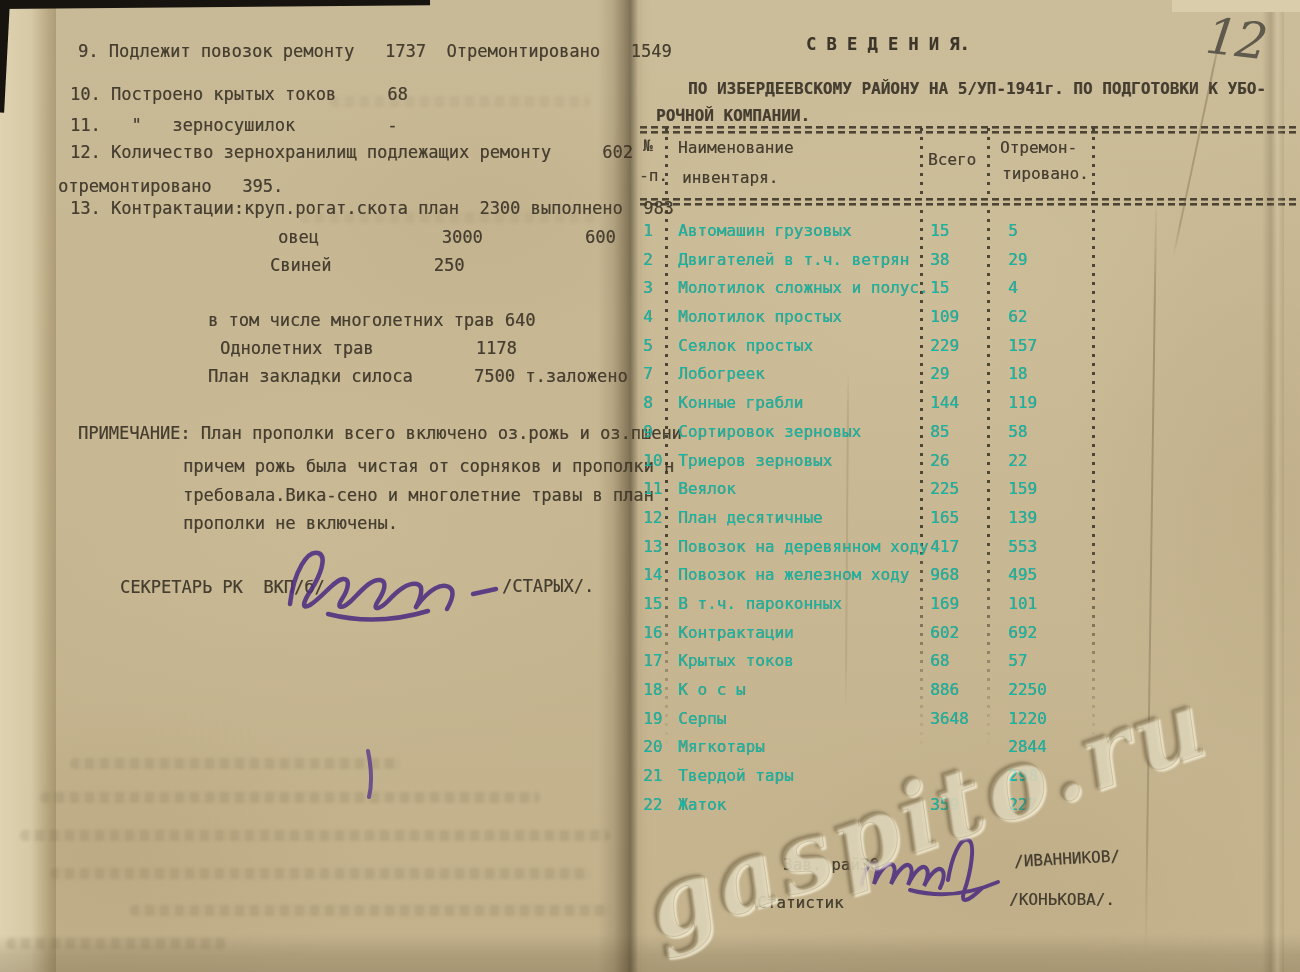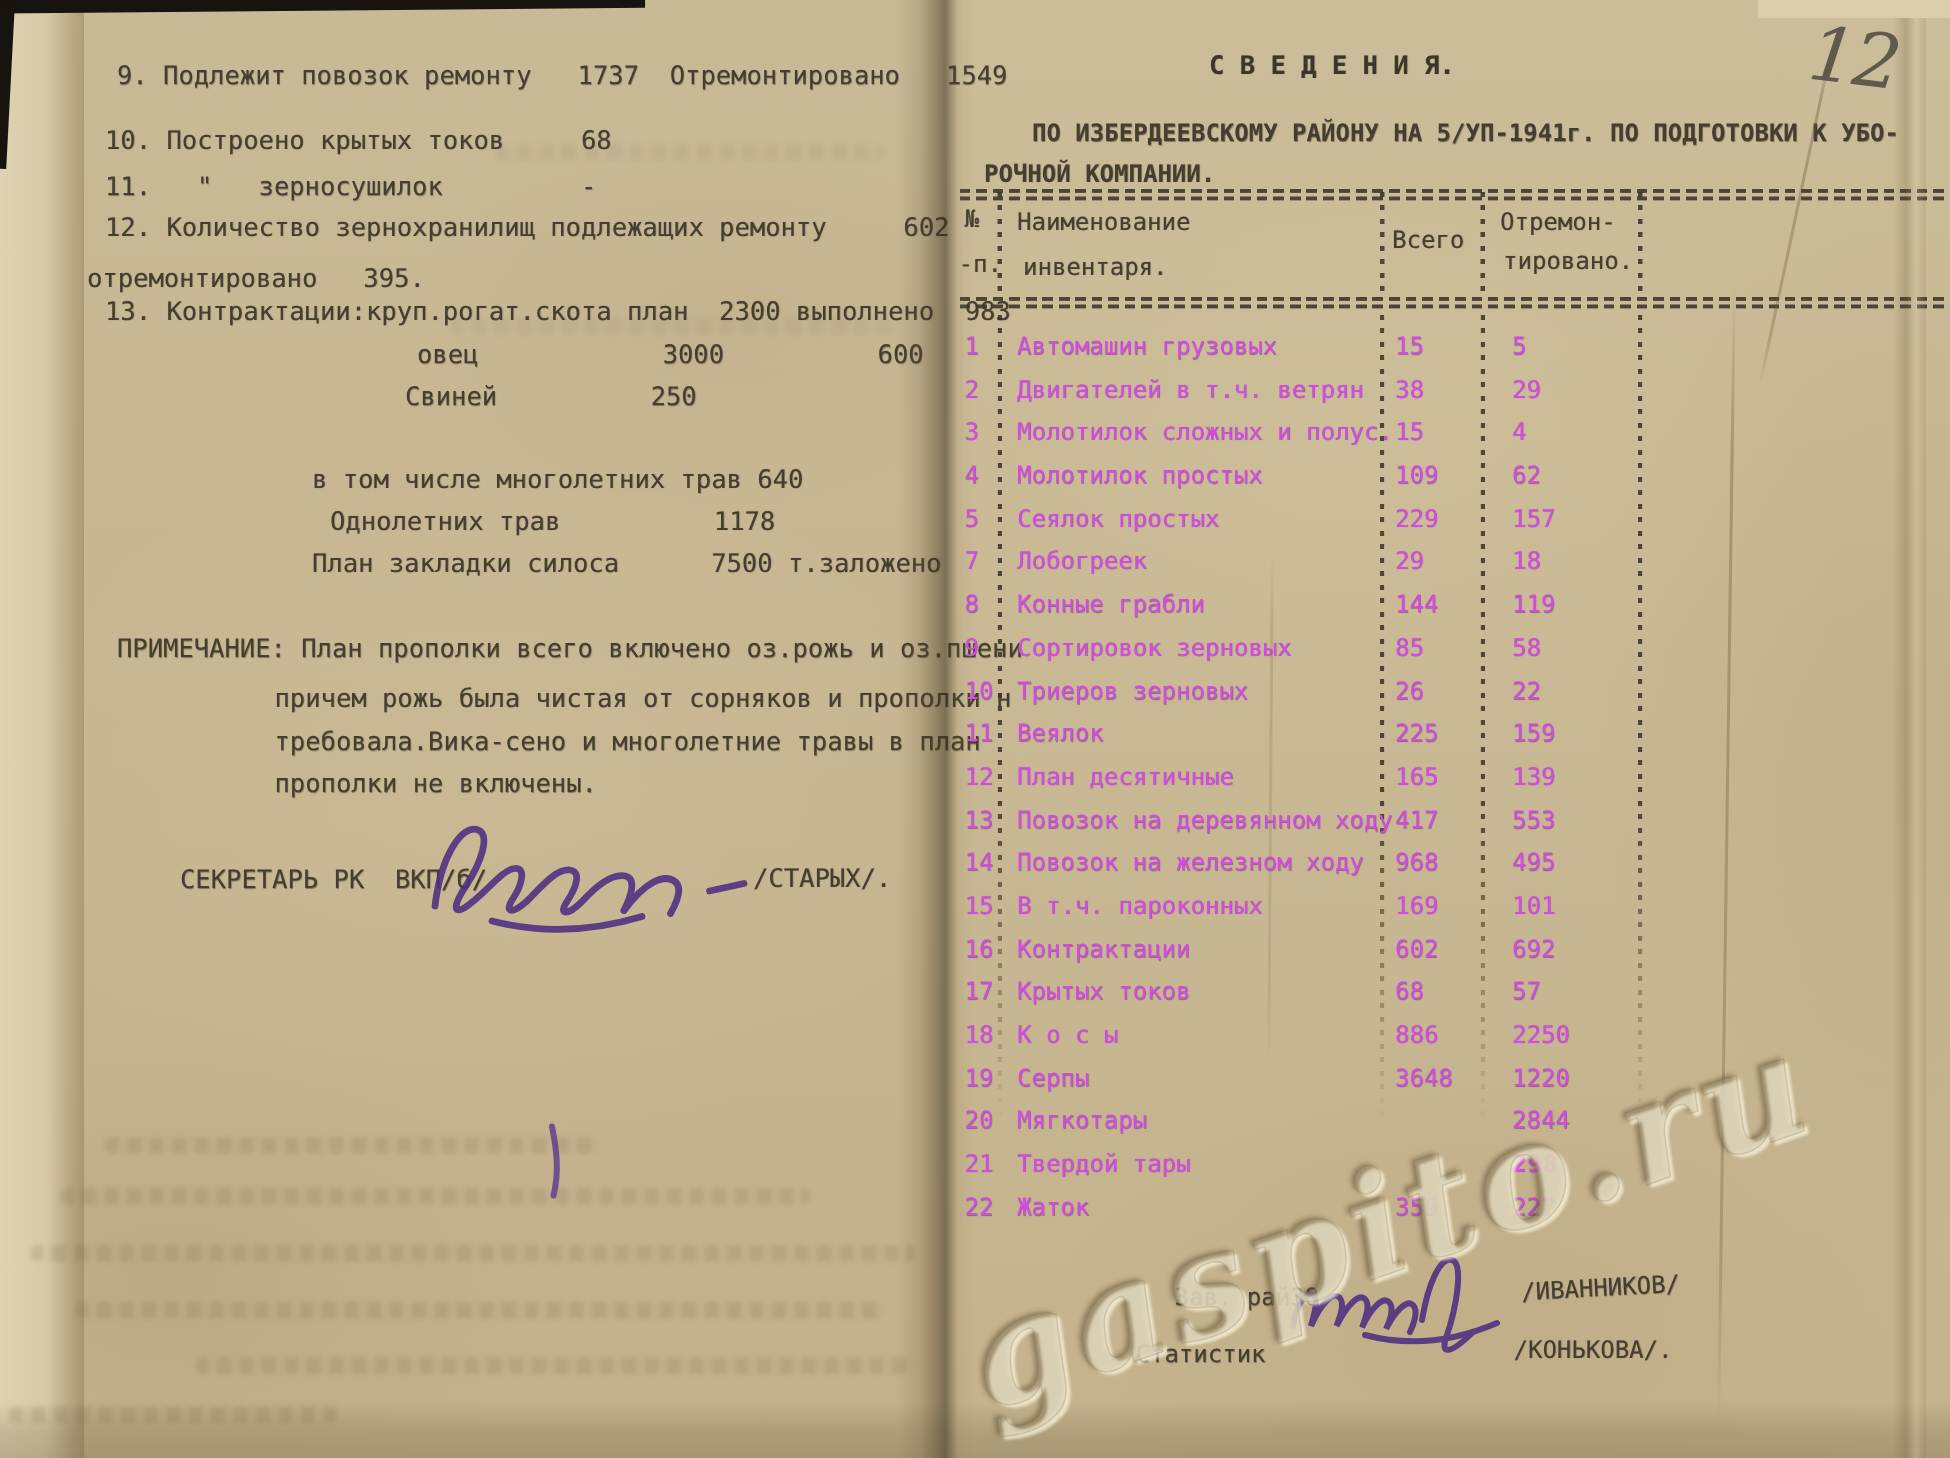--- a/index.html
+++ b/index.html
@@ -79,21 +79,21 @@
   .vb{top:210px;height:540px;
       -webkit-mask-image:linear-gradient(180deg,#000 60%,transparent 100%);
       mask-image:linear-gradient(180deg,#000 60%,transparent 100%);}
   .vx1{left:665px}.vx2{left:920px}.vx3{left:987px}.vx4{left:1092px}
 
   .th-num1{left:643px;top:136px}.th-num2{left:639px;top:166px}
   .th-name1{left:678px;top:138px}.th-name2{left:682px;top:168px}
   .th-total{left:928px;top:150px}
   .th-rep1{left:1000px;top:138px}.th-rep2{left:1002px;top:164px}
 
-  .rp-rows{position:absolute;left:640px;top:221px;width:600px;z-index:4;font-size:16px;color:#d946ef;
+  .rp-rows{position:absolute;left:640px;top:221px;width:600px;z-index:4;font-size:16px;color:#14b8a6;
            text-shadow:0.4px 0.4px 0.6px rgba(70,62,48,0.55);}
   .row{display:grid;grid-template-columns:38px 252px 78px 192px;height:28.7px;line-height:20px;align-items:start;}
   .cell{white-space:pre;}
   .cell.n{padding-left:3px;}
   .row:nth-child(20) .rep{font-weight:bold;letter-spacing:.5px;}
 
   .rs1l{left:783px;top:855px}.rs1n{left:1014px;top:849px;transform:rotate(-3deg)}
   .rs2l{left:757px;top:893px}.rs2n{left:1009px;top:890px}
 
   

